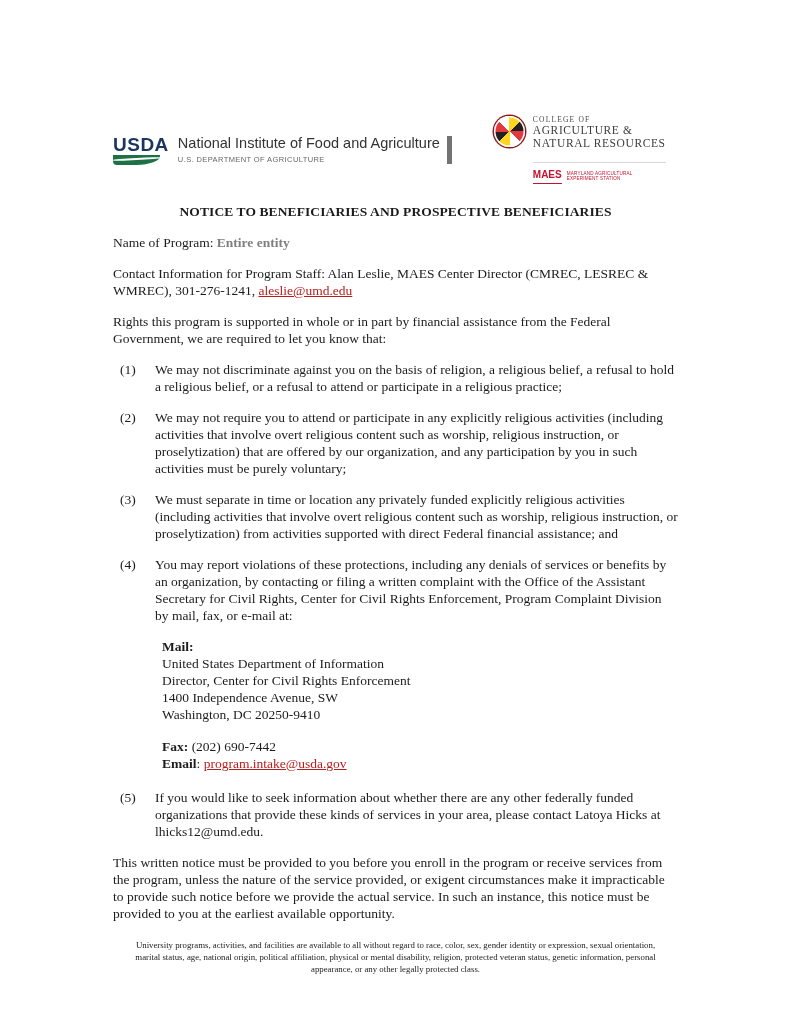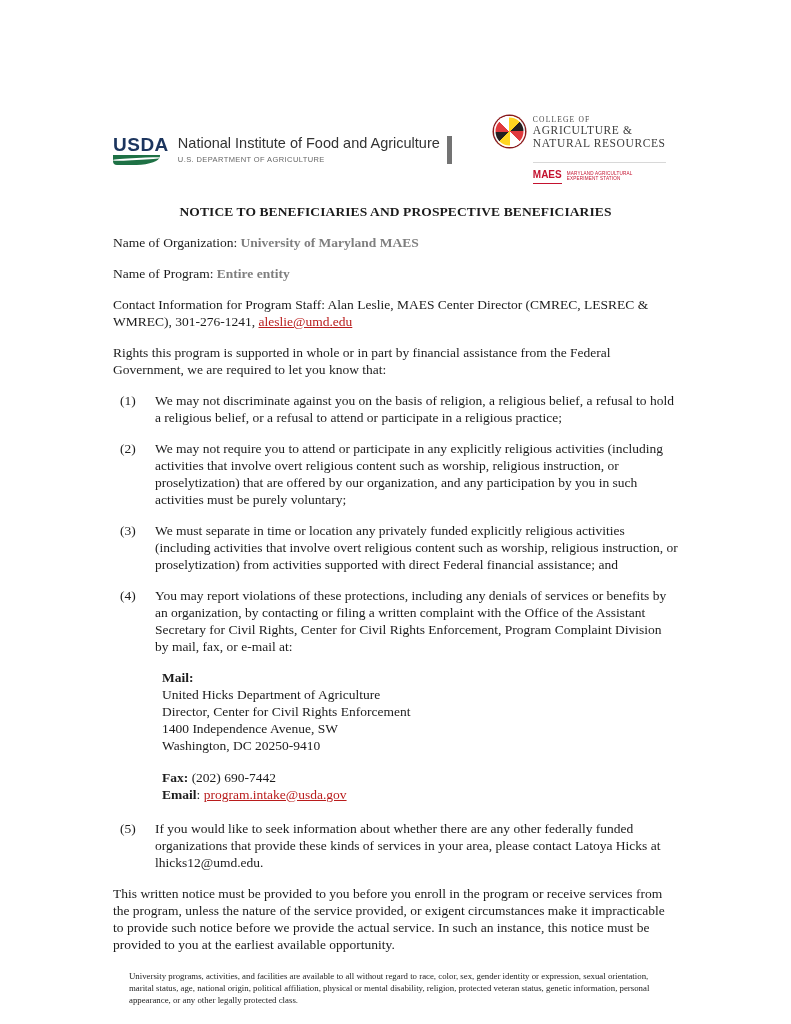--- a/index.html
+++ b/index.html
@@ -88,21 +88,21 @@
   .li { display: flex; margin-top: 14px; }
   .li-num { flex: 0 0 42px; box-sizing: border-box; padding-left: 7px; }
   .li-text { flex: 1; }
 
   .mail-block { margin-left: 49px; margin-top: 14px; }
   .mail-line { line-height: 1.26; }
   .bold { font-weight: 700; }
   .fax-email { margin-left: 49px; margin-top: 15px; }
 
   .footer {
-    margin-top: 17px; 
+    margin-top: 17px; text-align: center;
     font-size: 8.8px; line-height: 1.4; color: #1c1c1c;
     padding: 0 16px;
   }
 </style>
 </head>
 <body>
 
 <div class="page">
 
   <div class="logos">
@@ -129,21 +129,20 @@
             <span>MARYLAND AGRICULTURAL</span><br>
             <span>EXPERIMENT STATION</span>
           </span>
         </div>
       </div>
     </div>
   </div>
 
   <div class="title">NOTICE TO BENEFICIARIES AND PROSPECTIVE BENEFICIARIES</div>
 
-  <p class="para"><span>Name of Organization: </span><span class="value-gray">University of Maryland MAES</span></p>
 
   <p class="para"><span>Name of Program: </span><span class="value-gray">Entire entity</span></p>
 
   <p class="para"><span>Contact Information for Program Staff: Alan Leslie, MAES Center Director (CMREC,  LESREC &amp; WMREC), 301-276-1241, </span><a class="doclink" href="#">aleslie@umd.edu</a></p>
 
   <p class="para">Rights this program is supported in whole or in part by financial assistance from the Federal Government, we are required to let you know that:</p>
 
   <div class="li">
     <span class="li-num">(1)</span>
     <span class="li-text">We may not discriminate against you on the basis of religion, a religious belief, a refusal to hold a religious belief, or a refusal to attend or participate in a religious practice;</span>
@@ -156,21 +155,21 @@
     <span class="li-num">(3)</span>
     <span class="li-text">We must separate in time or location any privately funded explicitly religious activities (including activities that involve overt religious content such as worship, religious instruction, or proselytization) from activities supported with direct Federal financial assistance; and</span>
   </div>
   <div class="li">
     <span class="li-num">(4)</span>
     <span class="li-text">You may report violations of these protections, including any denials of services or benefits by an organization, by contacting or filing a written complaint with the Office of the Assistant Secretary for Civil Rights, Center for Civil Rights Enforcement, Program Complaint Division by mail, fax, or e-mail at:</span>
   </div>
 
   <div class="mail-block">
     <div class="mail-line bold">Mail:</div>
-    <div class="mail-line">United Hicks Department of Agriculture</div>
+    <div class="mail-line">United States Department of Information</div>
     <div class="mail-line">Director, Center for Civil Rights Enforcement</div>
     <div class="mail-line">1400 Independence Avenue, SW</div>
     <div class="mail-line">Washington, DC 20250-9410</div>
   </div>
 
   <div class="fax-email">
     <div class="mail-line"><span class="bold">Fax:</span><span> (202) 690-7442</span></div>
     <div class="mail-line"><span class="bold">Email</span><span>: </span><a class="doclink" href="#">program.intake@usda.gov</a></div>
   </div>
 

